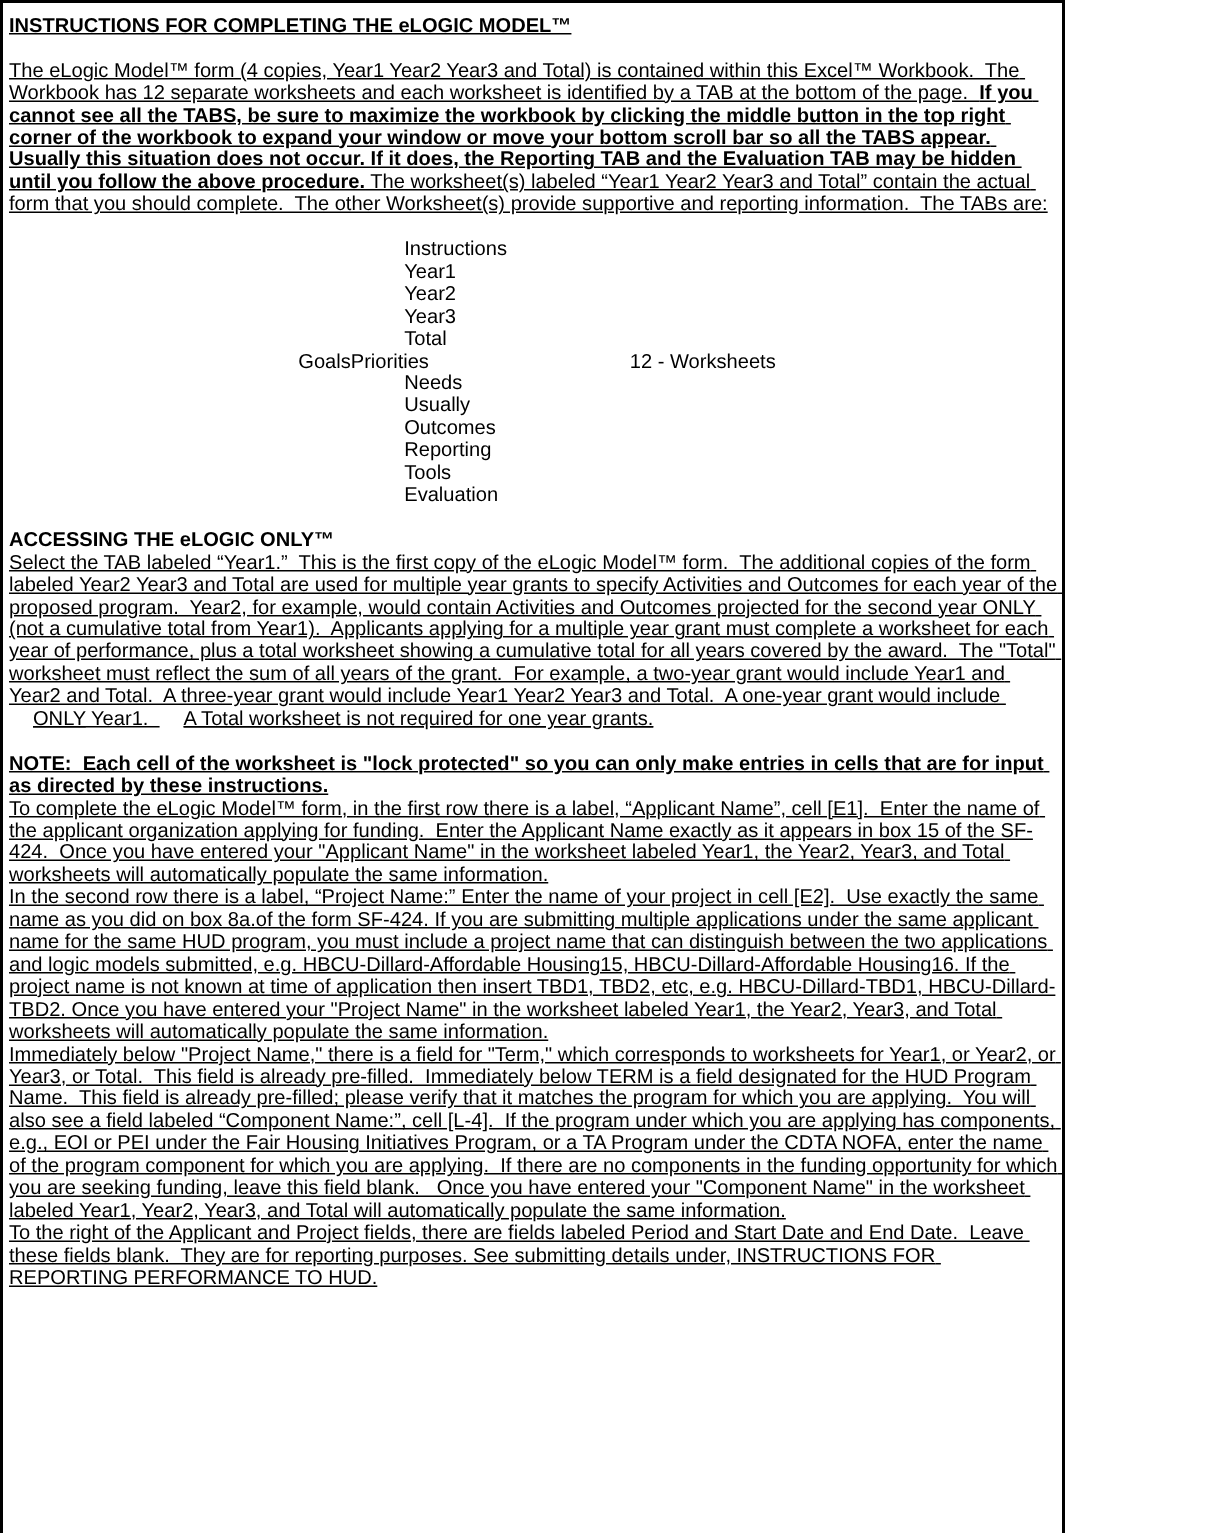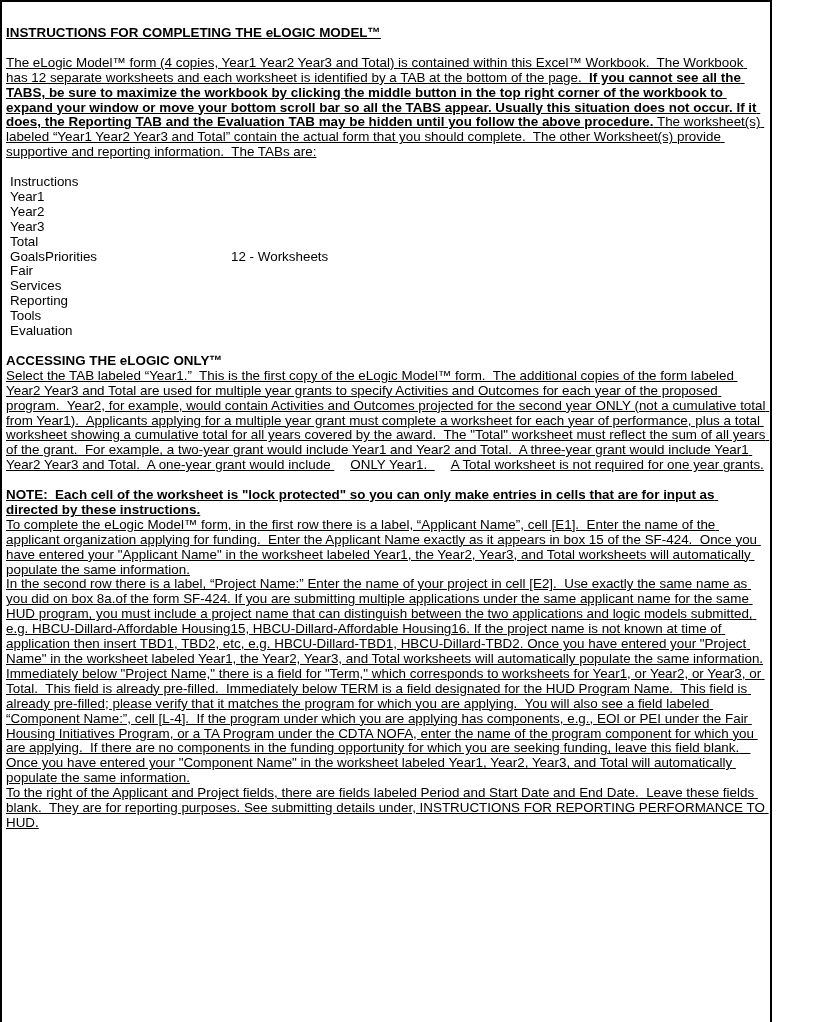--- a/index.html
+++ b/index.html
@@ -10,44 +10,44 @@
   body {
     width: 816px;
     height: 1022px;
     font-family: "Liberation Sans", "DejaVu Sans", sans-serif;
     font-size: 13.4px;
     line-height: 14.9px;
     color: #000000;
   }
   .page {
     box-sizing: border-box;
-    width: 772px;
+    width: 710px;
     height: 1022px;
     border: 2px solid #000000;
     border-bottom: none;
-    padding: 24px 2px 0 4px;
+    padding: 8px 2px 0 4px;
     overflow: hidden;
   }
   .block { margin: 0 0 14.9px 0; }
   .para {
     margin: 0;
     white-space: pre-wrap;
     text-decoration: underline;
   }
   .heading {
     font-weight: bold;
     margin: 0;
   }
   .page-title {
     font-weight: bold;
     text-decoration: underline;
     margin: 0 0 14.9px 0;
   }
   .tabs-list { padding-left: 4px; }
-  .tab-row { display: flex; }
+  .tab-row { display: flex; justify-content: center; }
   .tab-row > .tab-label {
     width: 177px;
     flex: none;
   }
   .tab-annotation { flex: none; margin-left: 44px; }
   .seg-b { font-weight: bold; }
   .seg-u { text-decoration: underline; margin-left: 16px; }
 </style>
 </head>
 <body>
@@ -74,24 +74,27 @@
         <span class="tab-label">Year3</span>
       </div>
       <div class="tab-row">
         <span class="tab-label">Total</span>
       </div>
       <div class="tab-row">
         <span class="tab-label">GoalsPriorities</span>
         <span class="tab-annotation">12 - Worksheets</span>
       </div>
       <div class="tab-row">
-        <span class="tab-label">Fair</span>
+        <span class="tab-label">Needs</span>
       </div>
       <div class="tab-row">
-        <span class="tab-label">Services</span>
+        <span class="tab-label">Usually</span>
+      </div>
+      <div class="tab-row">
+        <span class="tab-label">Outcomes</span>
       </div>
       <div class="tab-row">
         <span class="tab-label">Reporting</span>
       </div>
       <div class="tab-row">
         <span class="tab-label">Tools</span>
       </div>
       <div class="tab-row">
         <span class="tab-label">Evaluation</span>
       </div>

